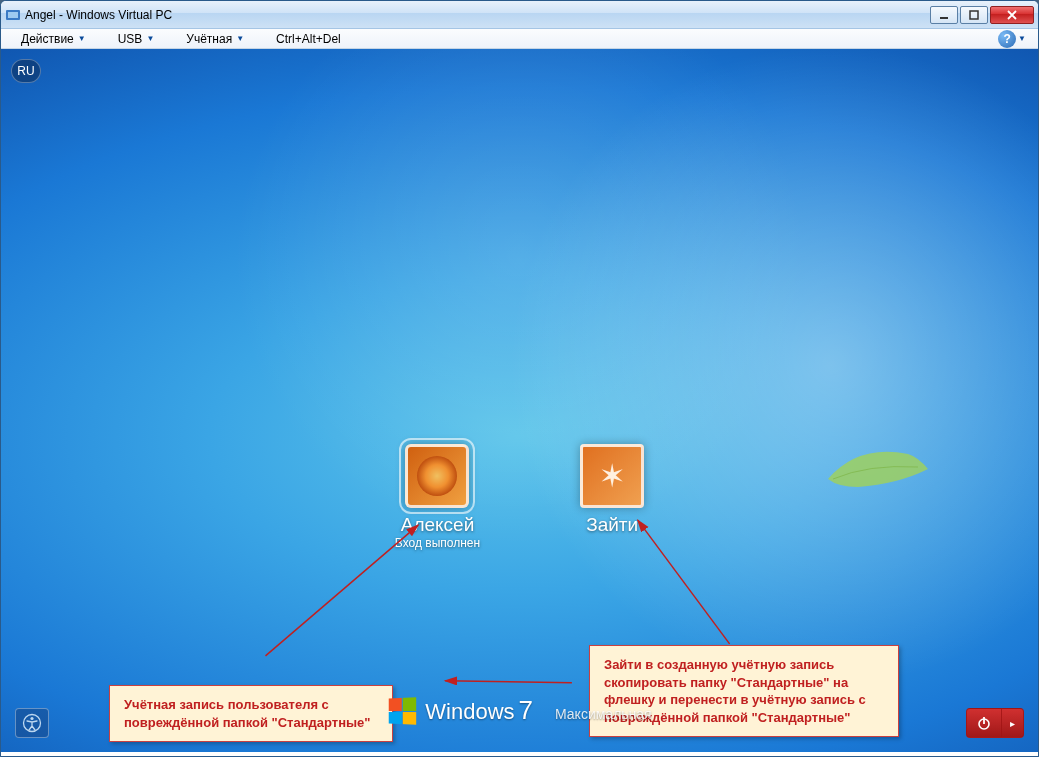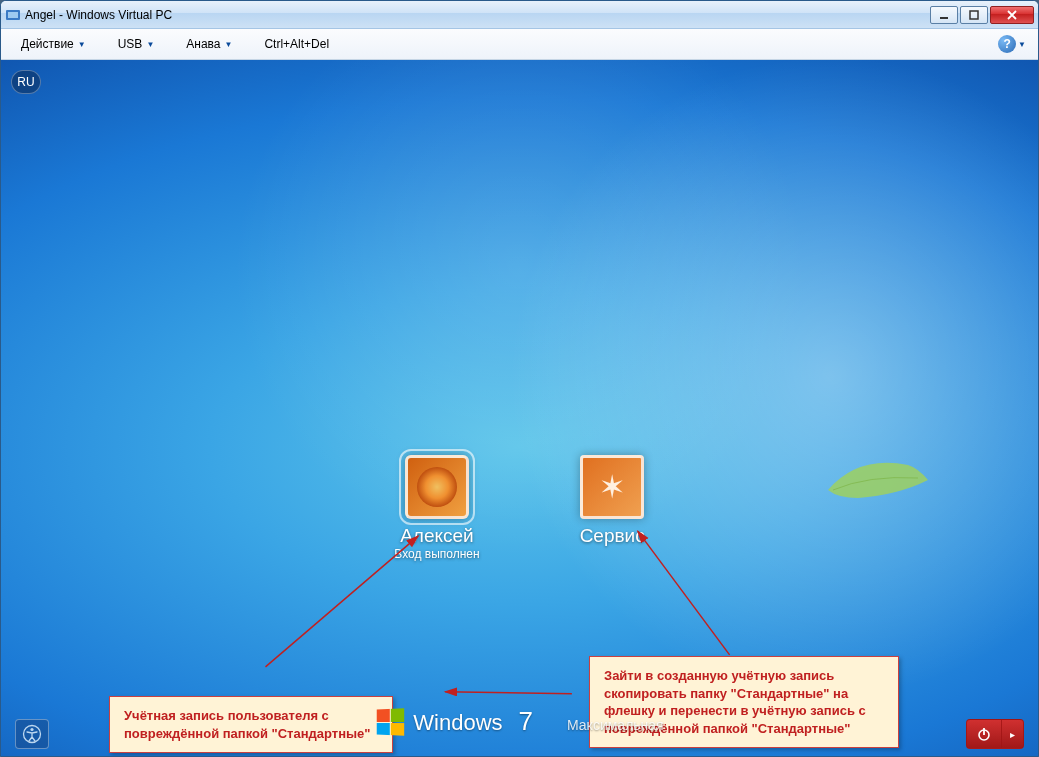--- a/index.html
+++ b/index.html
@@ -61,21 +61,21 @@
       cursor: pointer;
       background: linear-gradient(to bottom, #f5f9fd, #d5e5f5);
     }
     .win-btn.close {
       width: 44px;
       background: linear-gradient(to bottom, #f07070 0%, #d83030 45%, #c42020 46%, #e05050 100%);
       color: #fff;
       border-color: #902020;
     }
     .menubar {
-      height: 31px;
+      height: 20px;
       background: linear-gradient(to bottom, #fbfcfe, #eef3fa);
       border-bottom: 1px solid #c5d5e5;
       display: flex;
       align-items: center;
       padding: 0 12px;
       font-size: 12px;
     }
     .menu-item {
       padding: 2px 8px;
       margin-right: 16px;
@@ -253,21 +253,21 @@
     }
     .win-logo span:nth-child(1){ background:#f25022; }
     .win-logo span:nth-child(2){ background:#7fba00; }
     .win-logo span:nth-child(3){ background:#00a4ef; }
     .win-logo span:nth-child(4){ background:#ffb900; }
     .brand-text {
       color: #fff;
       font-size: 22px;
       display: flex;
       align-items: baseline;
-      gap: 16px;
+      gap: 4px;
       text-shadow: 0 1px 2px rgba(0,0,0,0.4);
     }
     .brand-text .thin { font-weight: 300; }
     .brand-text .num { font-weight: 300; font-size: 26px; }
     .brand-edition {
       color: rgba(255,255,255,0.85);
       font-size: 14px;
       margin-left: 18px;
     }
     .ease-btn {
@@ -339,21 +339,21 @@
   <div class="menubar">
     <div class="menu-item">
       <span>Действие</span>
       <span class="menu-arrow">▼</span>
     </div>
     <div class="menu-item">
       <span>USB</span>
       <span class="menu-arrow">▼</span>
     </div>
     <div class="menu-item">
-      <span>Анава</span>
+      <span>Учётная</span>
       <span class="menu-arrow">▼</span>
     </div>
     <div class="menu-item">
       <span>Ctrl+Alt+Del</span>
     </div>
     <div class="menu-spacer"></div>
     <div class="help-icon">?</div>
     <span style="font-size:8px;color:#0a4a9a;margin-left:2px;">▼</span>
   </div>
 
@@ -369,21 +369,21 @@
     </svg>
 
     <div class="users-row">
       <div class="user-tile selected">
         <div class="user-avatar avatar-flower"></div>
         <div class="user-name">Алексей</div>
         <div class="user-status">Вход выполнен</div>
       </div>
       <div class="user-tile">
         <div class="user-avatar avatar-star">✶</div>
-        <div class="user-name">Сервис</div>
+        <div class="user-name">Зайти</div>
         <div class="user-status"></div>
       </div>
     </div>
 
     <svg class="arrows" viewBox="0 0 1039 705" preserveAspectRatio="none">
       <defs>
         <marker id="ah" markerWidth="10" markerHeight="10" refX="8" refY="3" orient="auto">
           <path d="M0,0 L0,6 L9,3 z" fill="#c02020"></path>
         </marker>
       </defs>

